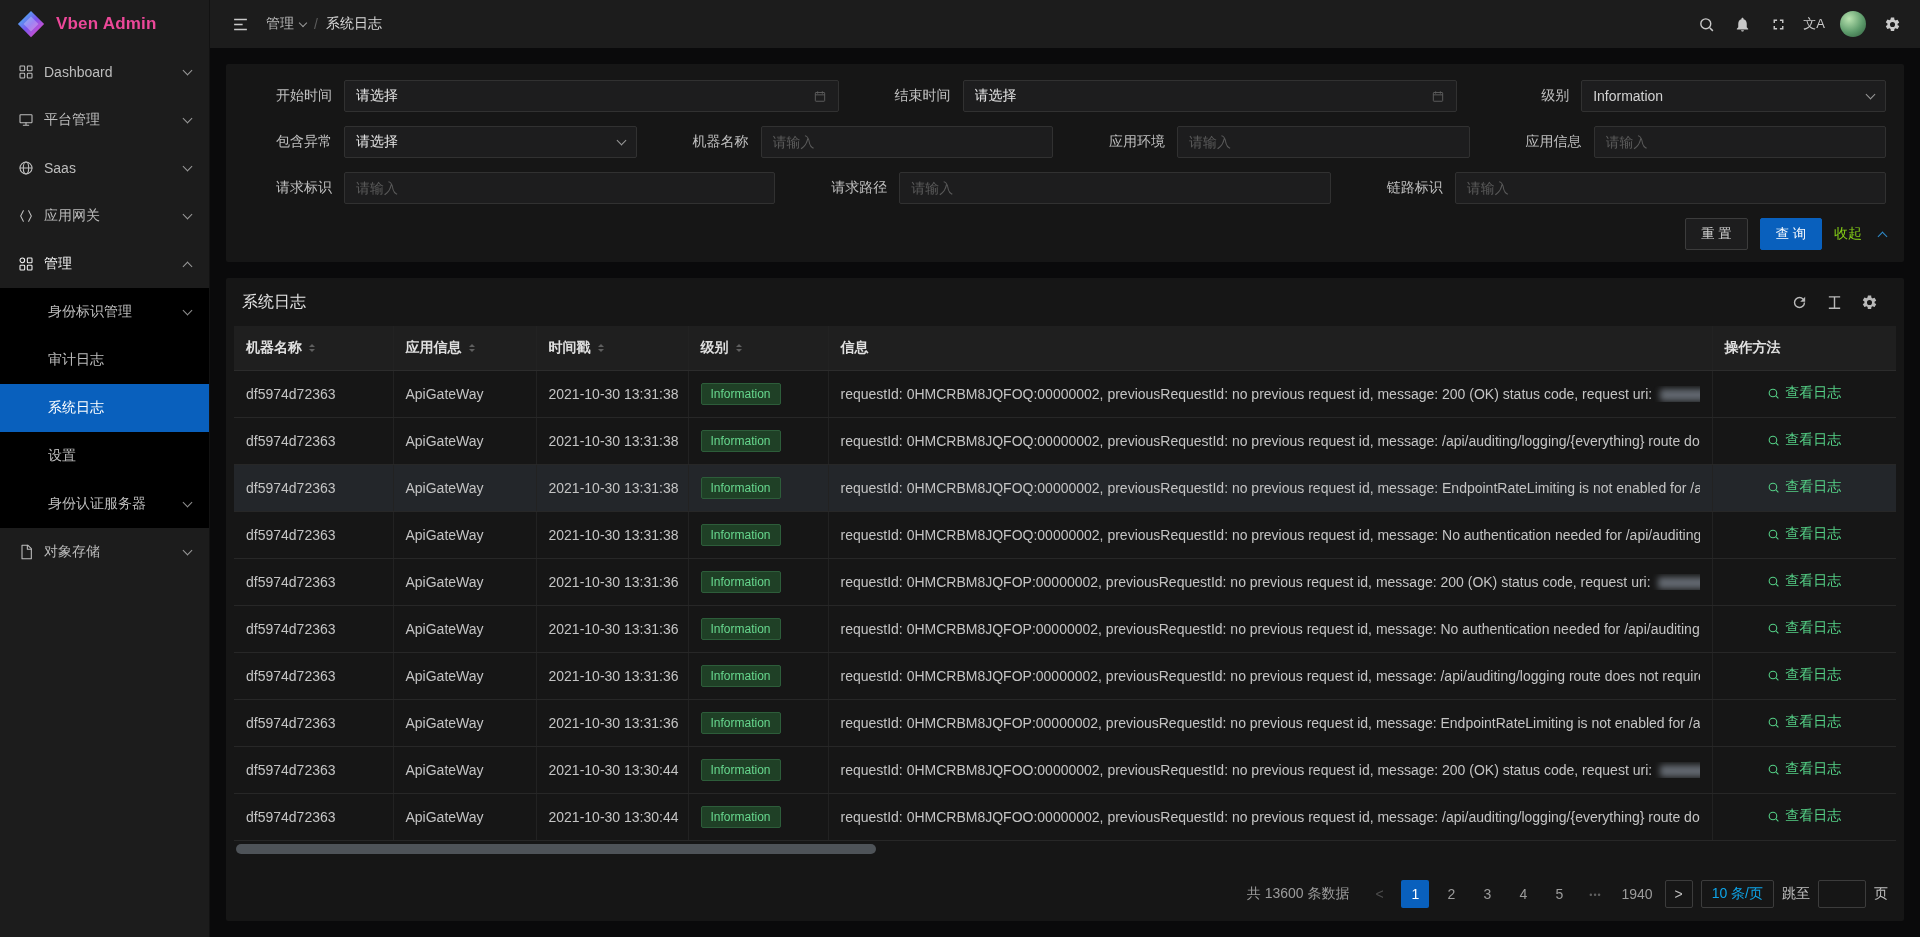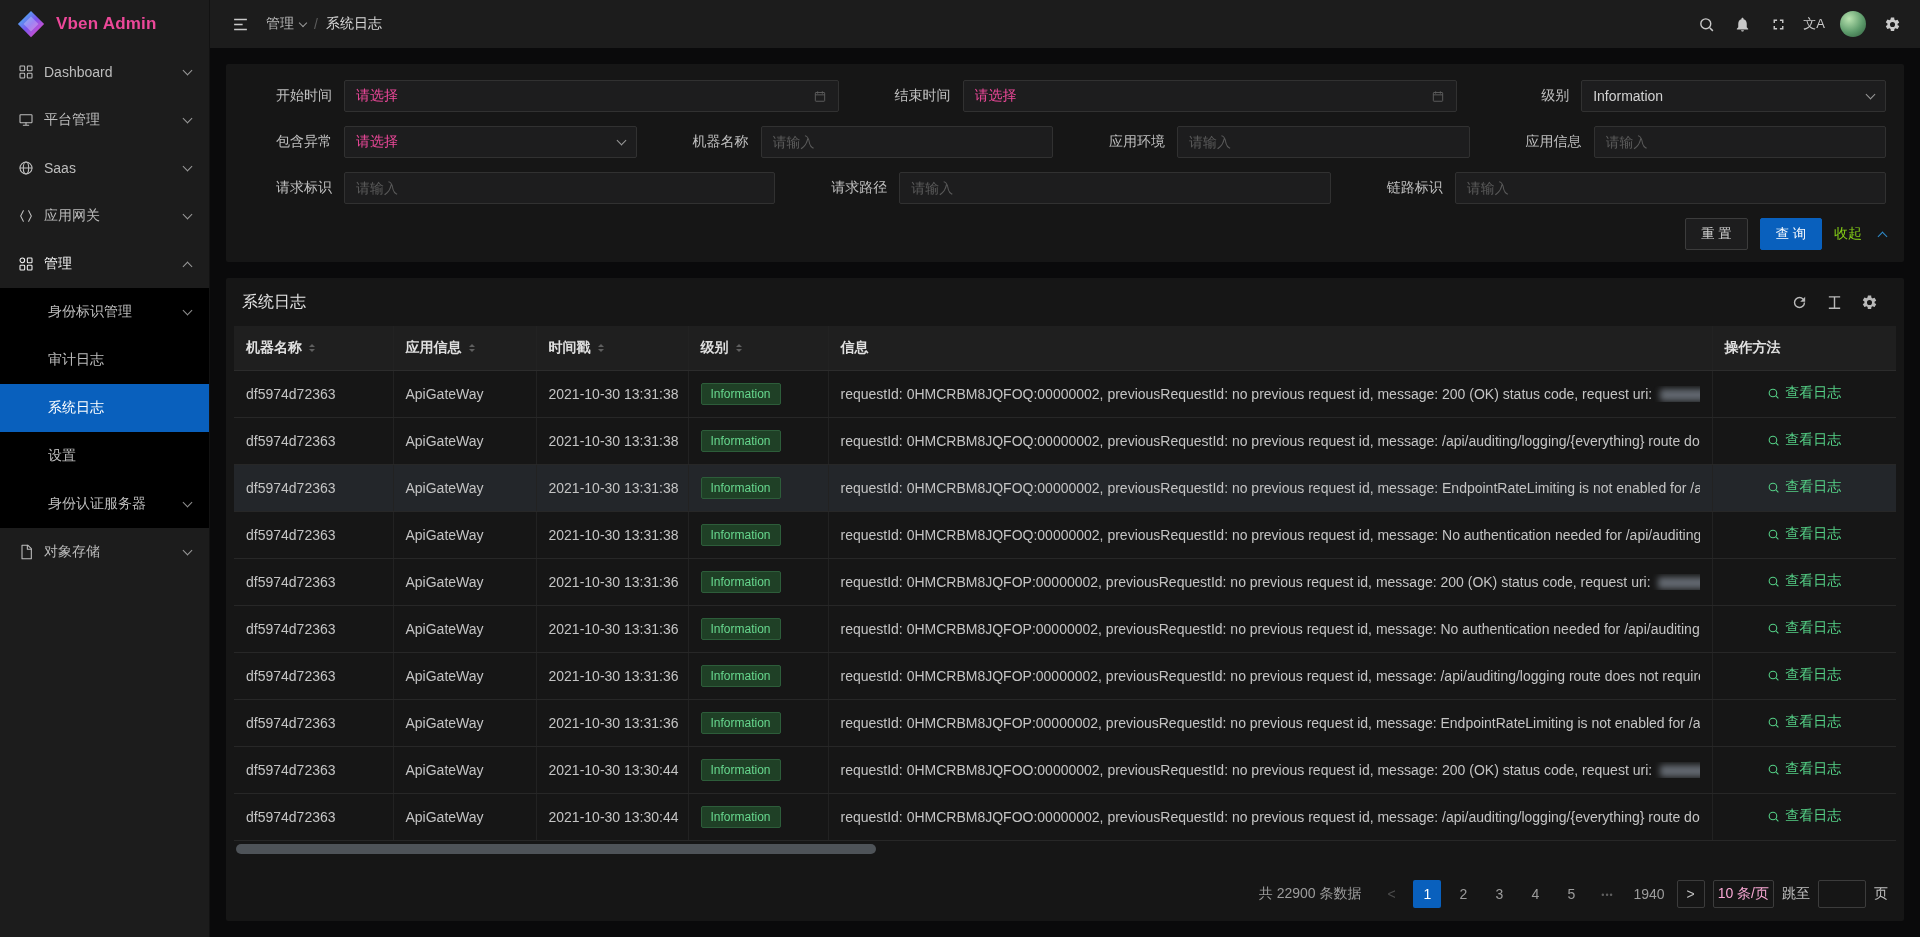--- a/index.html
+++ b/index.html
@@ -47,21 +47,21 @@
   .content { flex:1; min-height:0; padding:16px; display:flex; flex-direction:column; gap:16px; }
   .panel { background:#161616; border-radius:2px; }
 
   
   .filter-panel { padding:16px 18px 12px; }
   .f-row { display:flex; margin-bottom:14px;gap:24px; }
   .fld { display:flex; align-items:center; }
   .fld-lbl { flex:0 0 88px; text-align:right; margin-right:12px; color:#c0c0c0; white-space:nowrap; }
   .ctrl { flex:1; height:32px; background:#1d1d1e; border:1px solid #313131; border-radius:2px;
     display:flex; align-items:center; padding:0 11px; cursor:pointer; }
-  .ctrl .ph { color:#ec4899; flex:1; overflow:hidden; white-space:nowrap; }
+  .ctrl .ph { color:#e5e5e5; flex:1; overflow:hidden; white-space:nowrap; }
   .ctrl .val { color:#d2d2d2; flex:1; overflow:hidden; white-space:nowrap; }
   .ctrl .suffix { color:#5f5f5f; margin-left:8px; display:flex; }
   .ctrl .suffix svg { width:14px; height:14px; stroke:#5f5f5f; fill:none; stroke-width:1.6; }
   .ctrl input { flex:1; background:transparent; border:none; outline:none; color:#d2d2d2; font:inherit; min-width:0; }
   .ctrl input::placeholder { color:#5a5a5a; }
   .w-date { width:37.3%; } .w-lvl { width:25.4%; }
   .w-q { width:25%; } .w-t { width:33.33%; }
   .f-actions { display:flex; justify-content:flex-end; align-items:center; gap:12px; margin-top:2px; }
   .btn { height:32px; padding:0 15px; border-radius:2px; display:flex; align-items:center; cursor:pointer; white-space:nowrap; }
   .btn-default { background:#1d1d1e; border:1px solid #3c3c3c; color:#d2d2d2; }
@@ -104,21 +104,21 @@
 
   .pagination { margin-top:auto; flex:0 0 auto; display:flex; align-items:center; justify-content:flex-end;
     gap:8px; padding:9px 8px 13px; color:#9c9c9c; }
   .pg-total { margin-right:8px; }
   .pg-btn { min-width:28px; height:28px; line-height:28px; text-align:center; border-radius:2px; cursor:pointer; padding:0 4px; }
   .pg-btn.active { background:#0960bd; color:#fff; }
   .pg-btn.dots { color:#5e5e5e; font-size:9px; letter-spacing:1px; line-height:30px; }
   .pg-btn.prev { color:#4d4d4d; }
   .pg-btn.next { color:#c0c0c0; border:1px solid #3c3c3c; line-height:26px; }
   .pg-size { height:28px; border:1px solid #3c3c3c; border-radius:2px; display:flex; align-items:center;
-    padding:0 4px; color:#f9a8d4; cursor:pointer; }
+    padding:0 10px; color:#0ea5e9; cursor:pointer; }
   .pg-jump { display:flex; align-items:center; gap:8px; color:#c0c0c0; }
   .pg-input { width:48px; height:28px; background:transparent; border:1px solid #3c3c3c; border-radius:2px;
     color:#d2d2d2; outline:none; padding:0 6px; font:inherit; }
 </style>
 </head>
 <body>
 
 <aside class="sidebar">
   <div class="logo">
     <svg width="30" height="30" viewBox="0 0 32 32">
@@ -606,21 +606,21 @@
     </td>
   </tr>
 </tbody>
       </table>
 
       <div class="hscroll">
         <div class="thumb"></div>
       </div>
 
       <div class="pagination">
-        <span class="pg-total">共 22900 条数据</span>
+        <span class="pg-total">共 13600 条数据</span>
         <span class="pg-btn prev">&lt;</span>
         <span class="pg-btn active">1</span>
         <span class="pg-btn">2</span>
         <span class="pg-btn">3</span>
         <span class="pg-btn">4</span>
         <span class="pg-btn">5</span>
         <span class="pg-btn dots">•••</span>
         <span class="pg-btn">1940</span>
         <span class="pg-btn next">&gt;</span>
         <span class="pg-size">10 条/页</span>

